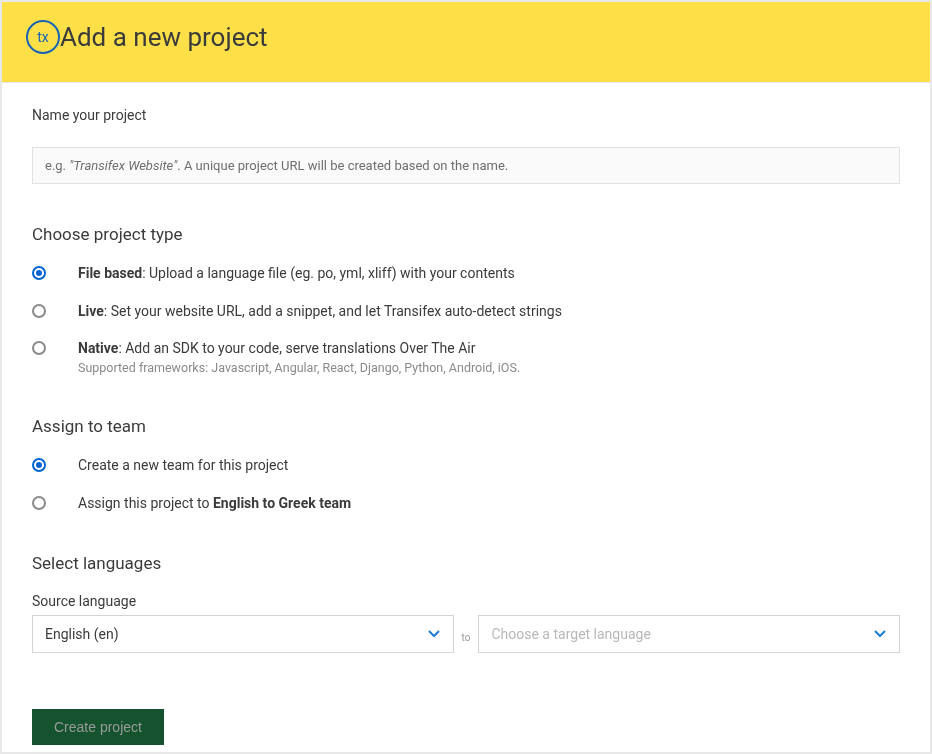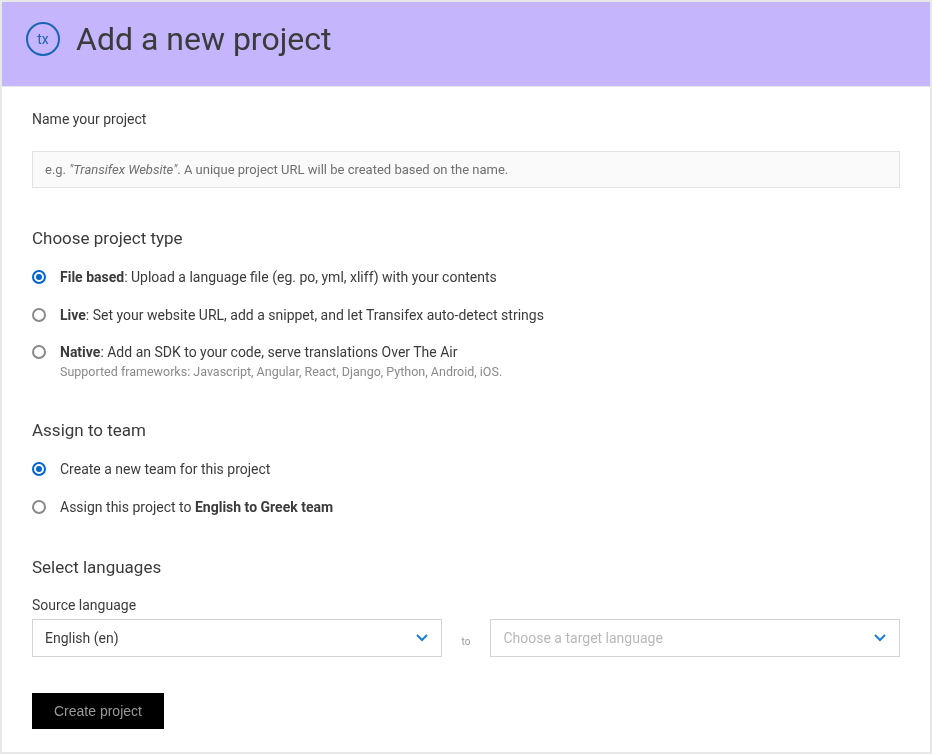--- a/index.html
+++ b/index.html
@@ -9,38 +9,37 @@
     color: #333;
     width: 932px;
     height: 754px;
     overflow: hidden;
     border: 2px solid #e8e8e8;
   }
   .header {
     display: flex;
     align-items: center;
     padding: 18px 24px 28px 24px;
-    background: #c4b5fd;
+    background: #fde047;
     border-bottom: 1px solid #e8e8e8;
-    gap: 16px;
   }
   .logo {
     width: 34px;
     height: 34px;
     border: 2px solid #1a64b7;
     border-radius: 50%;
     display: flex;
     align-items: center;
     justify-content: center;
     color: #1a64b7;
     font-size: 14px;
     font-weight: 400;
   }
   .page-title {
-    font-size: 32px;
+    font-size: 26px;
     font-weight: 400;
     color: #3b3b3b;
   }
   .content {
     padding: 24px 30px 20px 30px;
   }
   .field-label {
     font-size: 14px;
     color: #3b3b3b;
     margin-bottom: 24px;
@@ -67,21 +66,21 @@
   .section-title {
     font-size: 17px;
     color: #3b3b3b;
     font-weight: 400;
     margin-top: 40px;
     margin-bottom: 20px;
   }
   .radio-row {
     display: flex;
     align-items: flex-start;
-    gap: 14px;
+    gap: 32px;
     margin-bottom: 18px;
     cursor: pointer;
   }
   .radio {
     width: 14px;
     height: 14px;
     border: 2px solid #0064d2;
     border-radius: 50%;
     flex-shrink: 0;
     margin-top: 2px;
@@ -98,21 +97,21 @@
   }
   .radio-text { font-size: 14px; color: #3b3b3b; line-height: 1.4; }
   .radio-text .bold { font-weight: 700; }
   .radio-sub {
     font-size: 12.5px;
     color: #8a8a8a;
   }
   .lang-row {
     display: flex;
     align-items: flex-end;
-    gap: 20px;
+    gap: 8px;
     margin-top: 6px;
   }
   .lang-col { flex: 1; }
   .lang-label {
     font-size: 14px;
     color: #3b3b3b;
     margin-bottom: 6px;
   }
   .lang-label .opt {
     font-style: italic;
@@ -139,23 +138,23 @@
     align-items: center;
     justify-content: center;
   }
   .chevron svg { stroke: #1f7cd6; stroke-width: 2; fill: none; }
   .to-label {
     font-size: 10px;
     color: #9a9a9a;
     padding-bottom: 10px;
   }
   .create-btn {
-    margin-top: 36px;
+    margin-top: 56px;
     padding: 10px 22px;
-    background: #000000;
+    background: #14532d;
     color: #9a9a9a;
     border: none;
     font-size: 14px;
     cursor: not-allowed;
   }
 </style>
 </head>
 <body>
 
 <div class="header">

